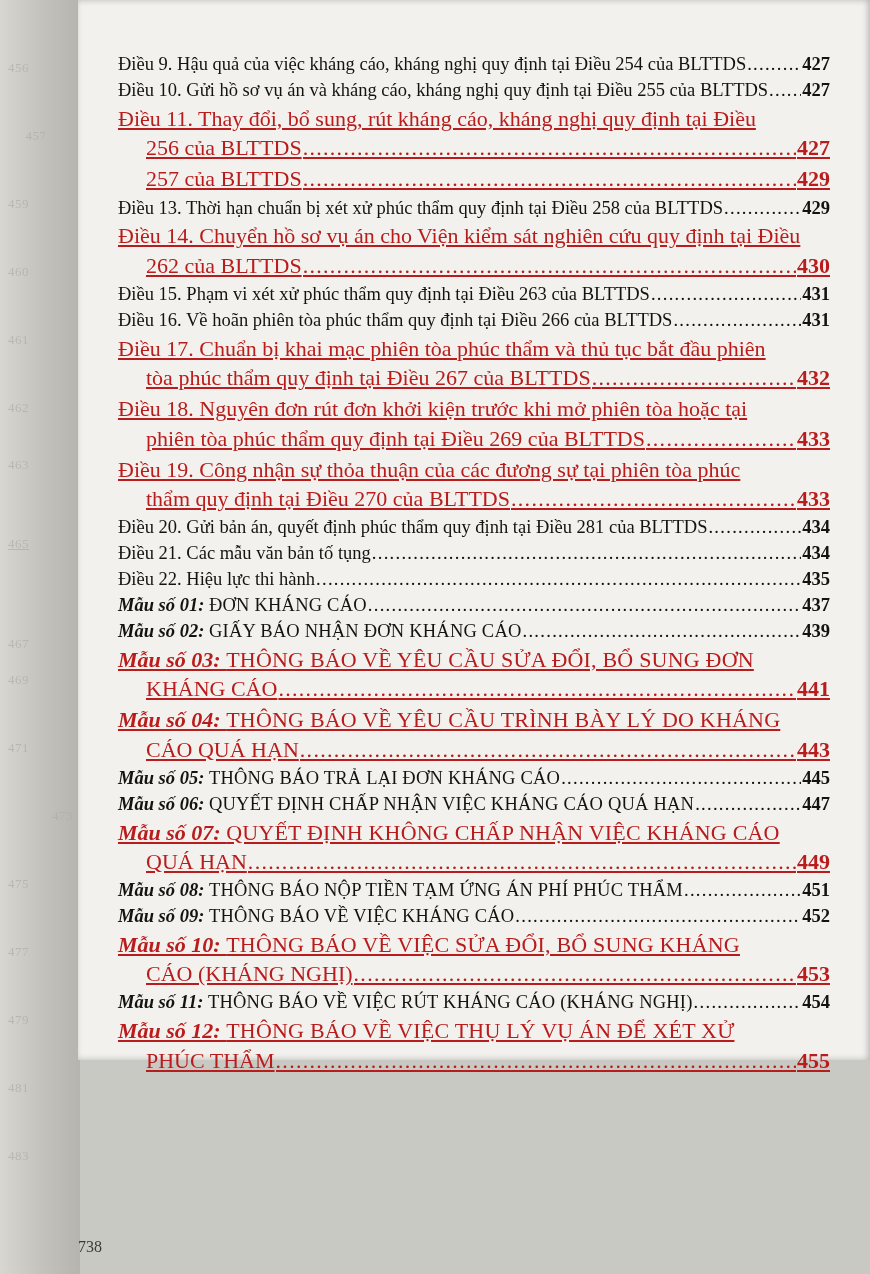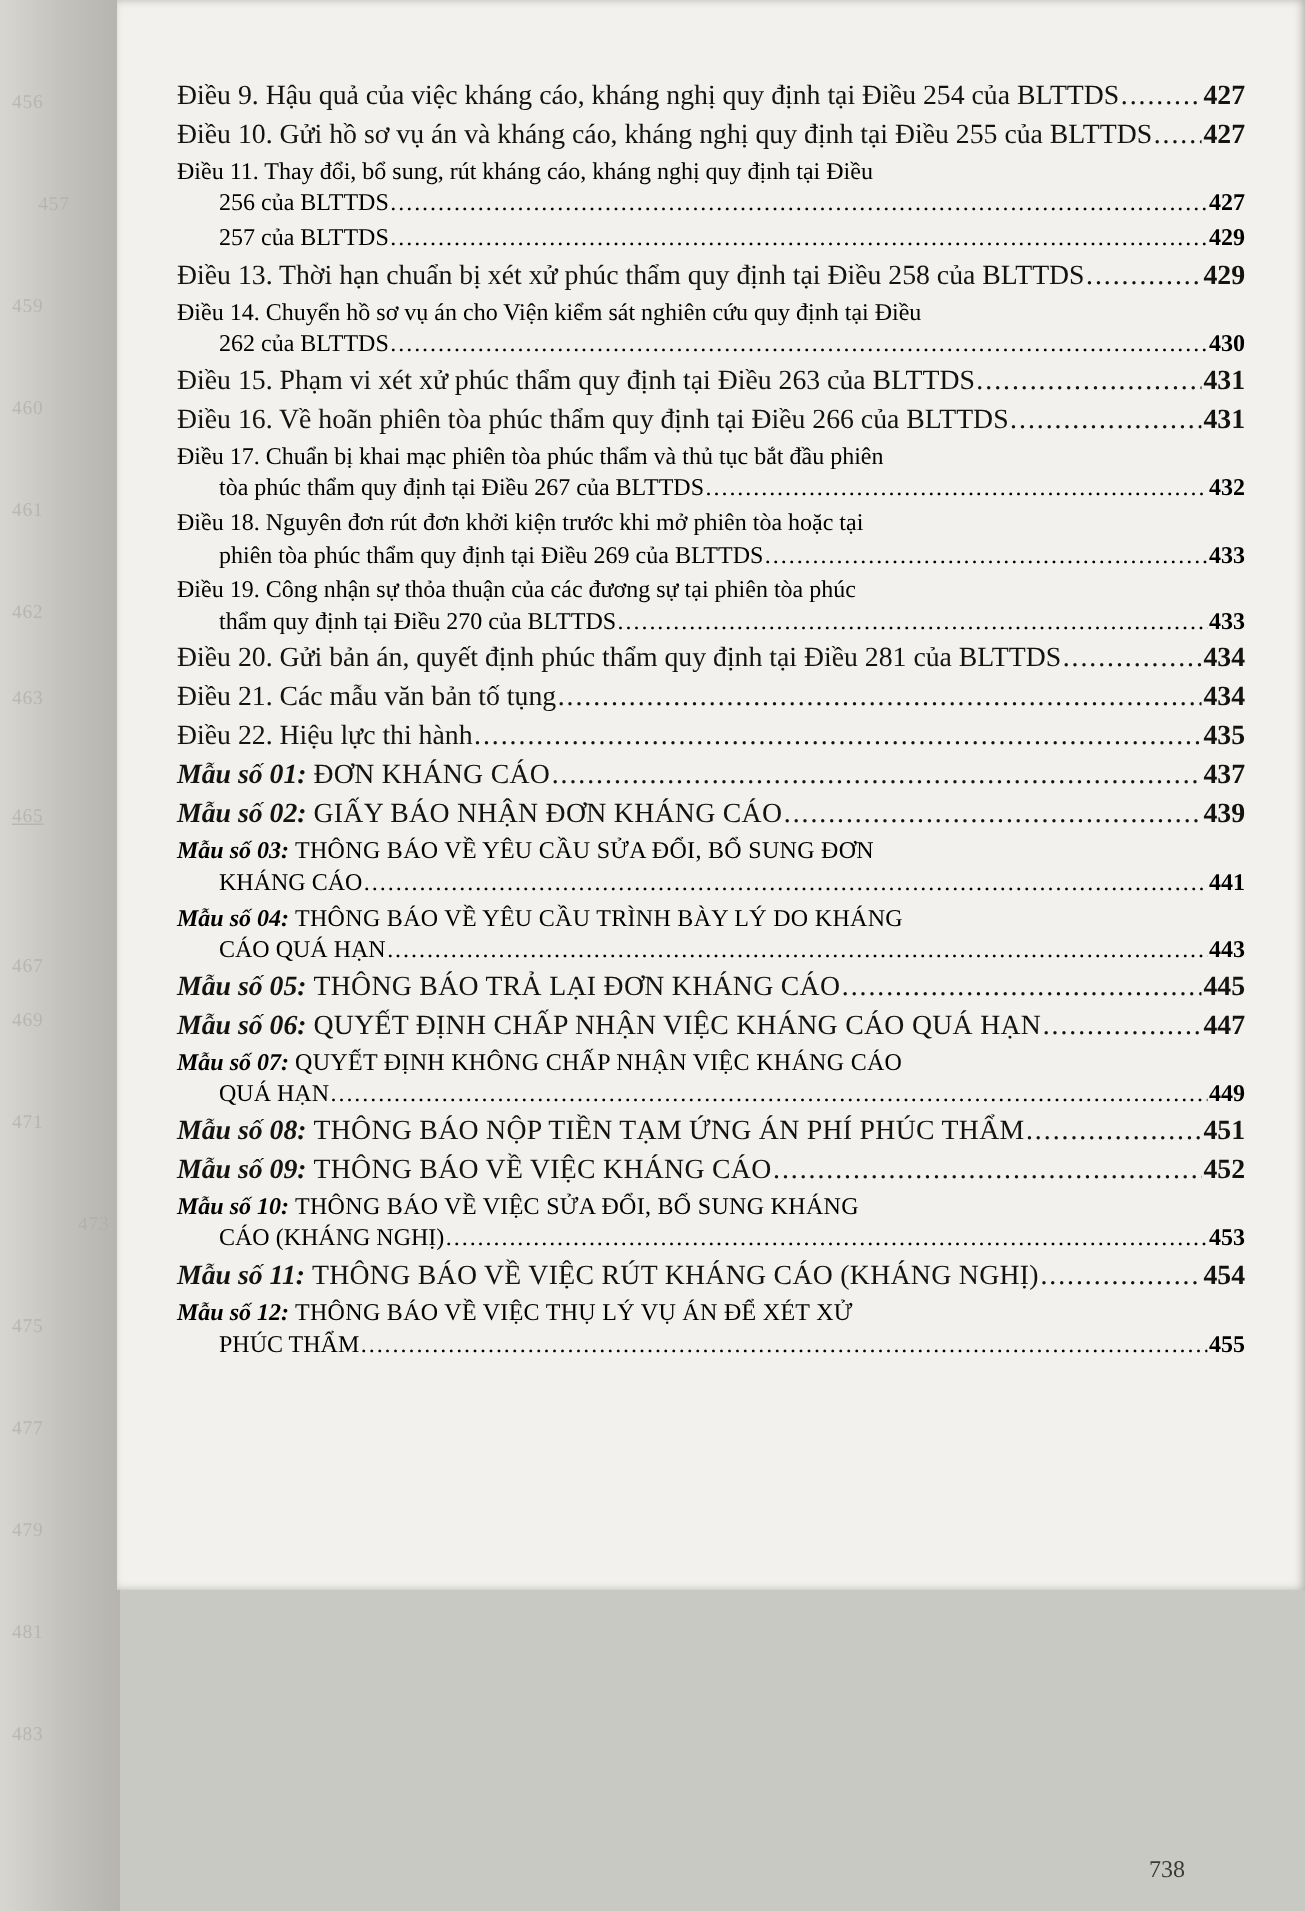--- a/index.html
+++ b/index.html
@@ -76,24 +76,25 @@
     white-space: nowrap;
     margin: 0 1px;
     color: #15130f;
     letter-spacing: 1.3px;
   }
   .row .page {
     white-space: nowrap;
     font-weight: 700;
   }
   .block {
-    font-size: 16px;
+    font-size: 22px;
     line-height: 1.33;
-    color: #000000;
+    color: #b91c1c;
     margin-bottom: 2px;
+    text-decoration: underline;
   }
   .block .first {
     display: block;
   }
   .block .second {
     display: flex;
     align-items: baseline;
     padding-left: 28px;
     text-align: right;
   }
@@ -115,21 +116,21 @@
     font-style: normal;
     font-weight: 400;
     letter-spacing: 0.2px;
   }
 
   .folio {
     position: absolute;
     left: 0;
     top: 1238px;
     width: 712px;
-    text-align: right;
+    text-align: left;
     font-size: 16px;
     color: #3c3a35;
   }
 </style>
 </head>
 <body>
 
 <div id="spine"></div>
 
 <div id="page">

